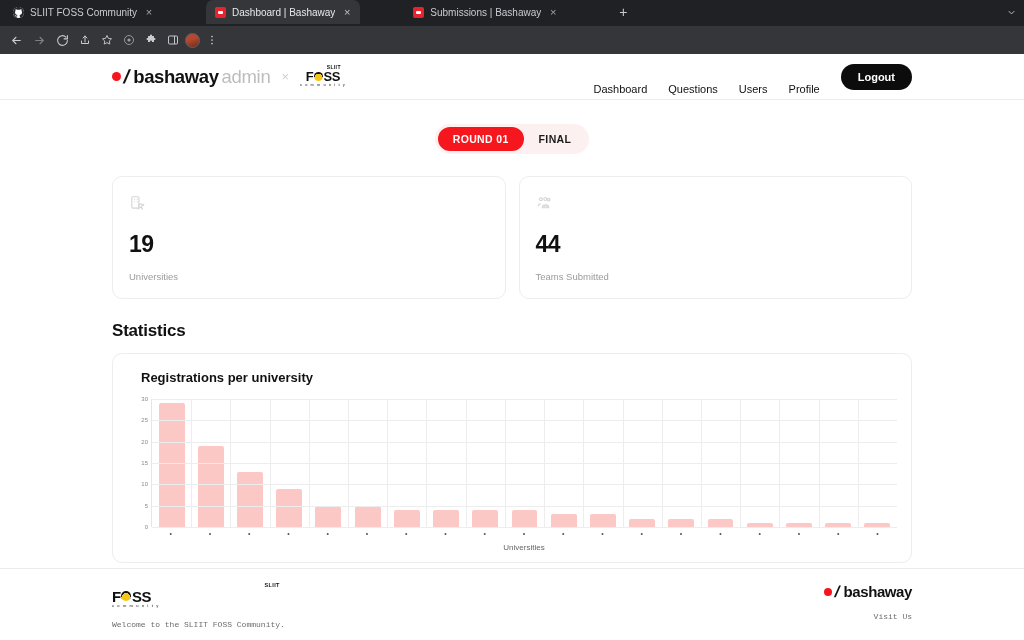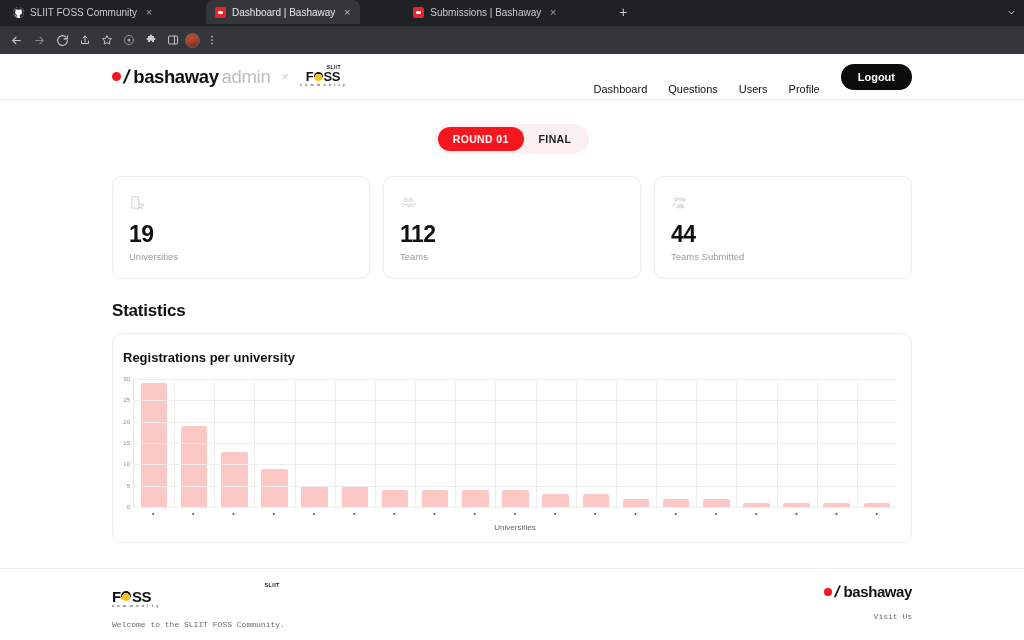--- a/index.html
+++ b/index.html
@@ -95,32 +95,32 @@
     font-size: 10.5px; font-weight: 700; letter-spacing: .35px;
     padding: 6px 15px; border-radius: 13px; border: none; cursor: pointer;
     background: transparent; color: #1b1b1b; font-family: inherit;
   }
   .round-pill.active { background: #f5161e; color: #ffffff; }
 
   .stats-row { display: flex; gap: 13px; margin-top: 22px; }
   .stat-card {
     flex: 1 1 0; border: 1px solid #ededed; border-radius: 10px;
     padding: 15px 16px 16px; min-height: 94px;
-    display: flex; flex-direction: column; gap: 2px;
+    display: flex; flex-direction: column; gap: 12px;
   }
   .stat-icon { color: #d6d6d6; height: 22px; display: flex; align-items: center; }
   .stat-icon svg { width: 17px; height: 17px; }
   .stat-value { font-size: 23px; font-weight: 600; color: #111; letter-spacing: -.5px; margin-top: 6px; line-height: 1.05; }
   .stat-label { font-size: 9.5px; color: #9b9b9b; margin-top: 3px; }
 
   .section-title { font-size: 17px; font-weight: 700; color: #111; margin-top: 22px; letter-spacing: -.2px; }
 
   .chart-card {
     margin-top: 12px; border: 1px solid #ededed; border-radius: 10px;
-    padding: 16px 14px 10px 0; background: #fff;
+    padding: 16px 14px 10px 18px; background: #fff;
   }
   .chart-title { font-size: 13px; font-weight: 700; color: #111; padding-left: 10px; }
 
   .plot-area { display: flex; margin-top: 14px; height: 128px; }
   .y-axis { width: 20px; position: relative; flex: 0 0 20px; }
   .y-tick { position: absolute; right: 3px; font-size: 6px; color: #8a8a8a; transform: translateY(-50%); }
   .plot { flex: 1 1 auto; position: relative; border-left: 1px solid #e6e6e6; }
   .gridline { position: absolute; left: 0; right: 0; height: 1px; background: #ededed; }
   .vgrid { position: absolute; top: 0; bottom: 0; width: 1px; background: #ededed; }
   .bars { position: absolute; inset: 0; display: flex; align-items: flex-end; }
@@ -282,33 +282,20 @@
             <svg viewBox="0 0 24 24" fill="none" stroke="currentColor" stroke-width="1.6">
                 <rect x="4" y="2.5" width="10" height="16" rx="1.5"></rect>
                 <path d="M7 6h1.5M11 6h1.5M7 9.5h1.5M11 9.5h1.5"></path>
                 <circle cx="16" cy="15" r="2.5"></circle>
                 <path d="M13 20.5c0-1.9 1.4-3 3-3s3 1.1 3 3"></path>
                 <path d="M20 12.5v3M18.5 14h3"></path>
               </svg>
           </div>
           <div class="stat-value">19</div>
           <div class="stat-label">Universities</div>
-        </div>
-        <div class="stat-card">
-          <div class="stat-icon">
-            <svg viewBox="0 0 24 24" fill="none" stroke="currentColor" stroke-width="1.6">
-                <circle cx="8" cy="7" r="2.2"></circle>
-                <circle cx="15" cy="7" r="2.2"></circle>
-                <path d="M4 17c0-2.5 1.8-4 4-4s4 1.5 4 4"></path>
-                <path d="M12.5 17c0-2.5 1.5-4 3.5-4s3.5 1.5 3.5 4"></path>
-                <path d="M3 11c-.8.6-1 1.5-1 2.5M21 11c.8.6 1 1.5 1 2.5"></path>
-              </svg>
-          </div>
-          <div class="stat-value">112</div>
-          <div class="stat-label">Teams</div>
         </div>
         <div class="stat-card">
           <div class="stat-icon">
             <svg viewBox="0 0 24 24" fill="none" stroke="currentColor" stroke-width="1.6">
                 <circle cx="7" cy="6" r="2"></circle>
                 <circle cx="13" cy="5.5" r="2"></circle>
                 <circle cx="18" cy="6.5" r="1.8"></circle>
                 <path d="M3 16c0-2.2 1.6-3.5 3.5-3.5"></path>
                 <path d="M9 18c0-2.4 2-4 4.5-4s4.5 1.6 4.5 4z"></path>
                 <path d="M11.5 18v-2.5h4.5V18"></path>

